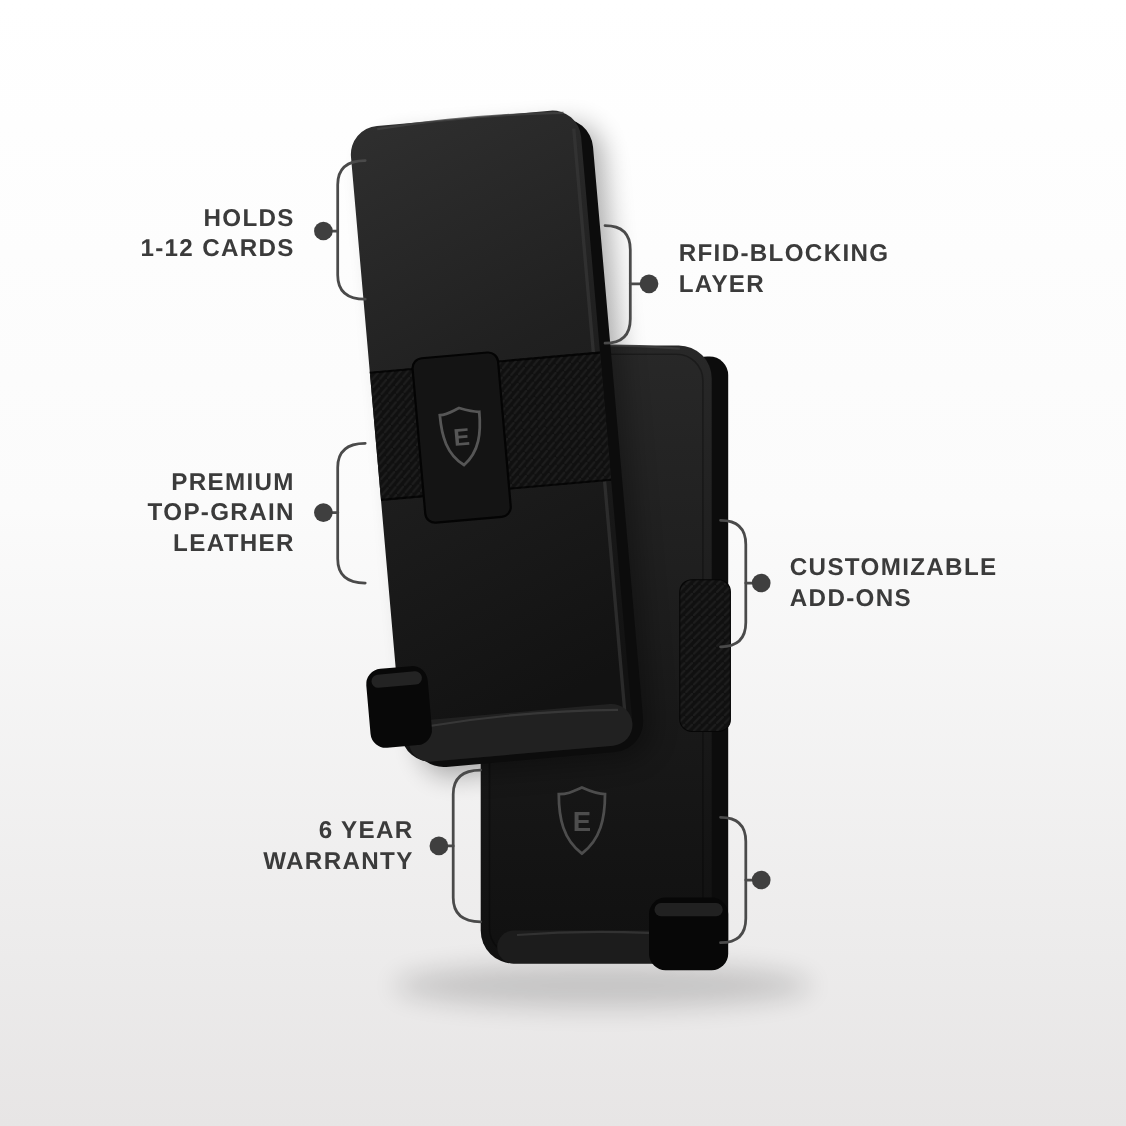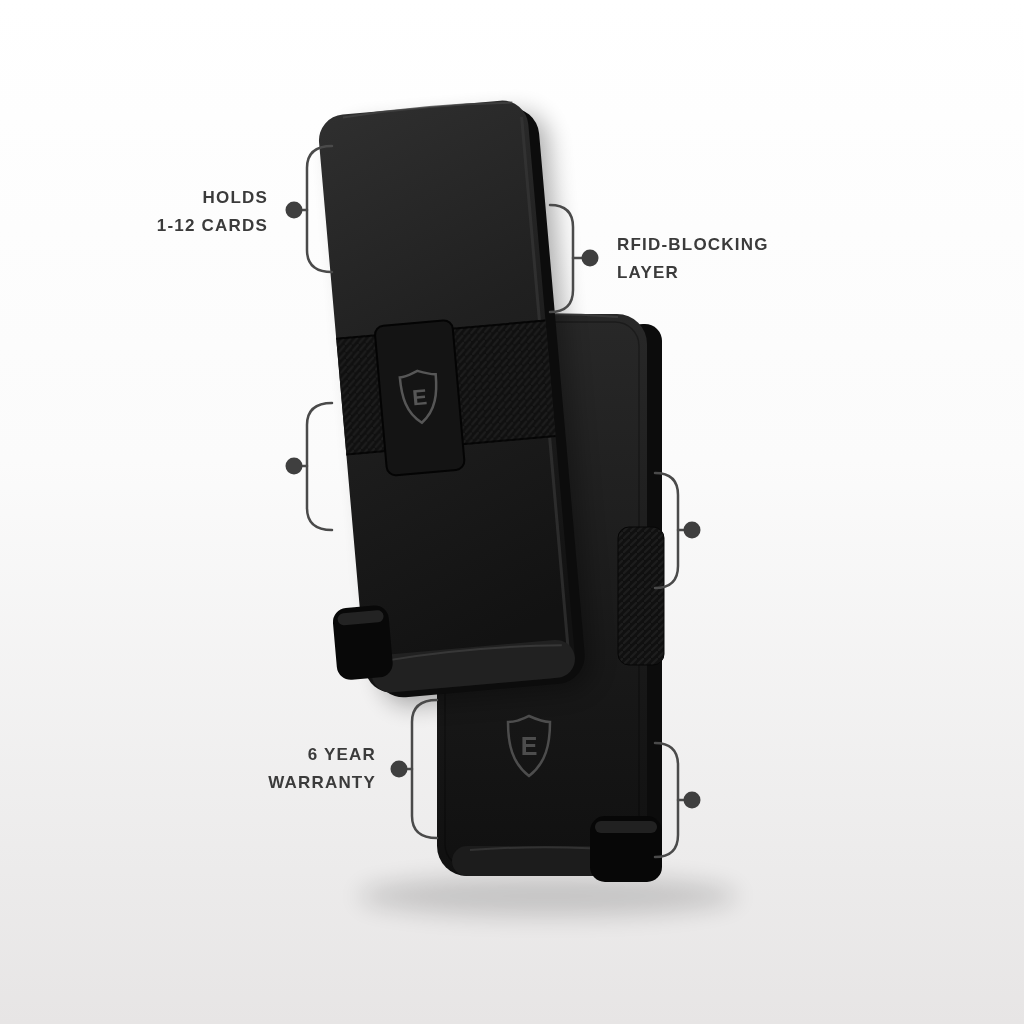--- a/index.html
+++ b/index.html
@@ -7,27 +7,27 @@
     width: 1024px; height: 1024px; overflow: hidden;
     font-family: "Liberation Sans", sans-serif;
   }
   .canvas {
     position: relative; width: 1024px; height: 1024px;
     background: linear-gradient(180deg, #ffffff 0%, #fbfbfb 45%, #ecebeb 85%, #e7e5e5 100%);
   }
   .art { position: absolute; left: 0; top: 0; }
   .art text { font-family: "Liberation Sans", sans-serif; }
   .callout {
-    position: absolute; color: #3b3b3b; font-size: 17px; font-weight: 700;
+    position: absolute; color: #3b3b3b; font-size: 22px; font-weight: 700;
     letter-spacing: 1.2px; line-height: 28px; white-space: pre-line;
   }
   .co-left  { text-align: right; }
   .co-right { text-align: left; }
   .co-holds    { top: 184px; right: 756px; }
-  .co-rfid     { top: 231px; left: 617px; }
+  .co-rfid     { top: 216px; left: 617px; }
   .co-leather  { top: 424px; right: 756px; }
   .co-addons   { top: 502px; left: 718px; }
   .co-warranty { top: 741px; right: 648px; }
   .co-access   { top: 772px; left: 718px; }
 </style>
 </head>
 <body>
 
 <div class="canvas">
 
@@ -117,15 +117,20 @@
       <circle cx="692" cy="530" r="8.5"></circle>
       <circle cx="399" cy="769" r="8.5"></circle>
       <circle cx="692" cy="800" r="8.5"></circle>
     </g>
   </svg>
 
   <div class="callout co-left co-holds">HOLDS
 1-12 CARDS</div>
   <div class="callout co-right co-rfid">RFID-BLOCKING
 LAYER</div>
+  <div class="callout co-left co-leather">PREMIUM
+TOP-GRAIN
+LEATHER</div>
+  <div class="callout co-right co-addons">CUSTOMIZABLE
+ADD-ONS</div>
   <div class="callout co-left co-warranty">6 YEAR
 WARRANTY</div>
 </div>
 
 </body></html>

